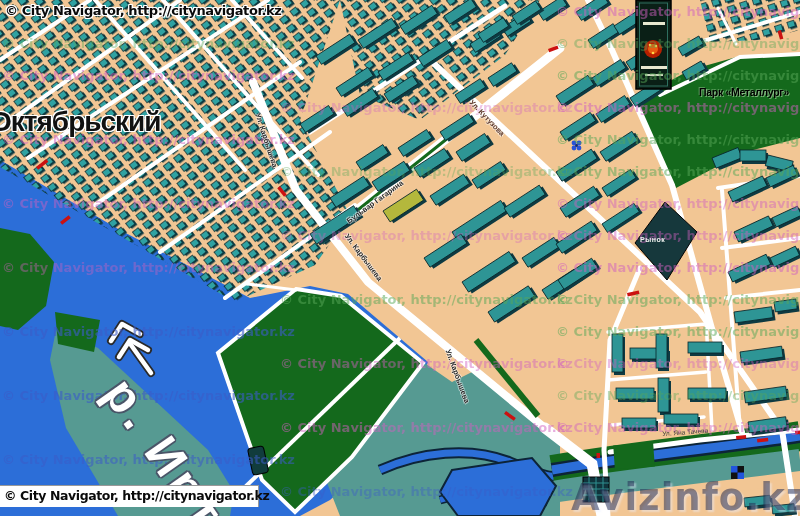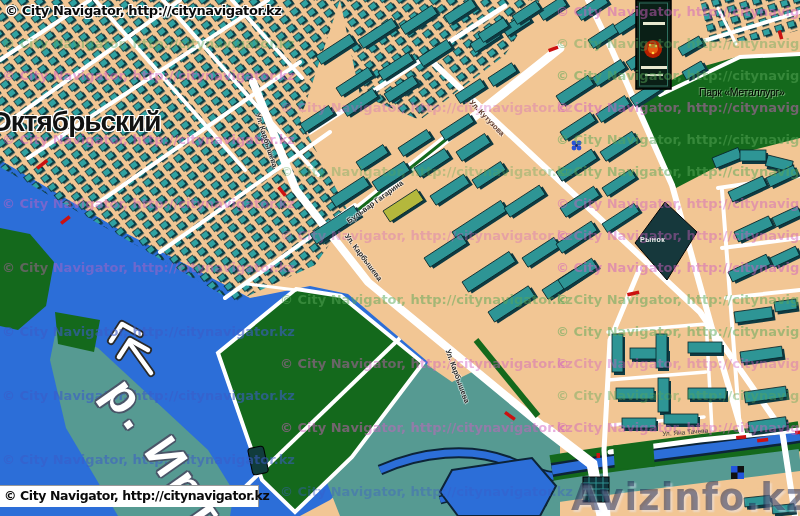--- a/index.html
+++ b/index.html
@@ -15,21 +15,21 @@
         -1px -1px #fff,1px 1px #fff,-1px 1px #fff,1px -1px #fff;}
   .softhalo{text-shadow:-1px 0 rgba(255,255,255,.55),1px 0 rgba(255,255,255,.55),
         0 -1px rgba(255,255,255,.55),0 1px rgba(255,255,255,.55);}
   .wm-top{left:5px;top:3px;font-family:"DejaVu Sans",sans-serif;font-size:13px;font-weight:bold;
         letter-spacing:-0.4px;color:#0a0a0a;}
   .wm-bottom-box{position:absolute;left:0;top:485px;width:258px;height:21px;background:#fff;
         border-top:1px solid #999;border-right:1px solid #999;}
   .wm-bottom-box span{display:block;padding:2px 0 0 4px;font-family:"DejaVu Sans",sans-serif;
         font-size:12.5px;font-weight:bold;letter-spacing:-0.4px;color:#0a0a0a;white-space:nowrap;}
   .district{left:-10px;top:106px;font-size:28px;font-weight:bold;letter-spacing:-1px;color:#111;}
-  .parklab{left:699px;top:86px;font-size:10.5px;font-weight:normal;letter-spacing:-0.3px;color:#000;
+  .parklab{left:699px;top:86px;font-size:10.5px;font-weight:bold;letter-spacing:-0.3px;color:#000;
         text-shadow:1px 1px rgba(210,240,200,.5),-1px -1px rgba(210,240,200,.35);}
   .riverlab{left:138px;top:368px;font-size:48px;font-weight:bold;letter-spacing:5px;color:#fff;
         transform:rotate(55deg);transform-origin:0 0;
         text-shadow:-2px 0 #4a5568,2px 0 #4a5568,0 -2px #4a5568,0 2px #4a5568,
         -1px -1px #4a5568,1px 1px #4a5568,-1px 1px #4a5568,1px -1px #4a5568;}
   .street{font-size:7.5px;font-weight:bold;color:#2b2b2b;transform-origin:0 0;}
   .street.brown{color:#5a3426;}
   .tinystreet{left:662px;top:430px;font-size:6.5px;color:#3a3a3a;transform:rotate(-4deg);
         transform-origin:0 0;}
   .marketlab{left:640px;top:236px;font-size:7px;font-weight:bold;color:#eef2ee;letter-spacing:.5px;}

